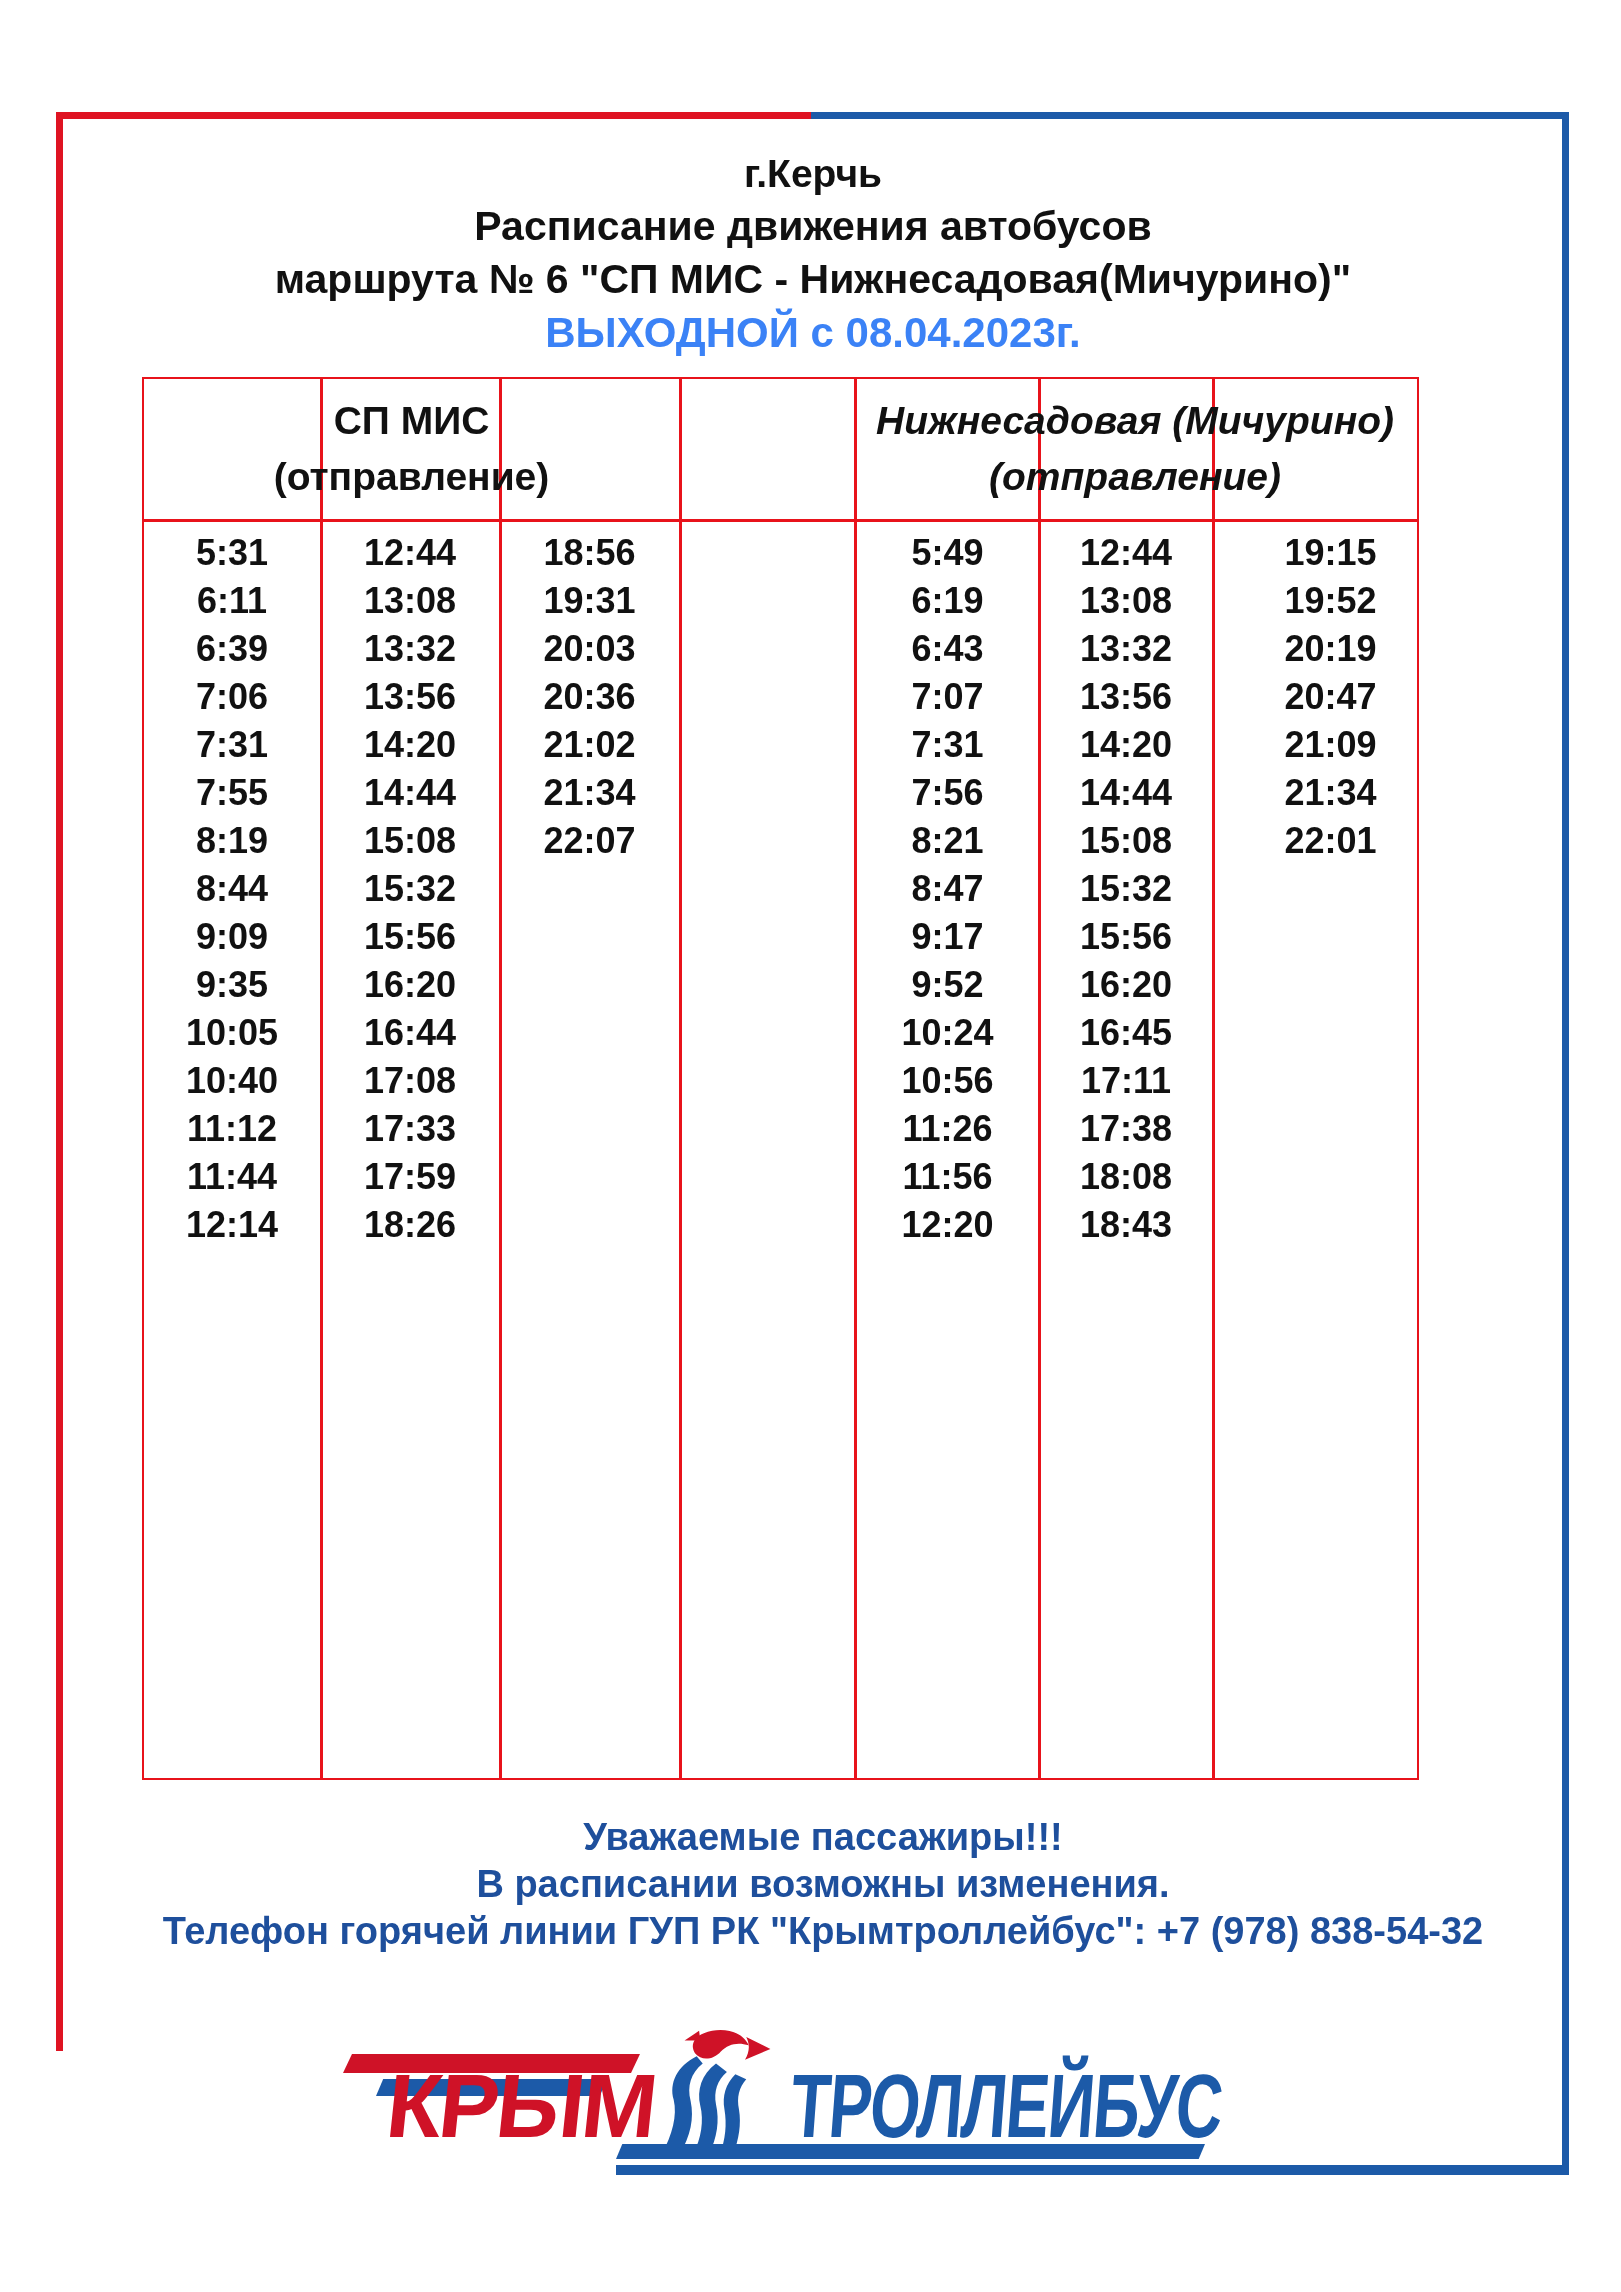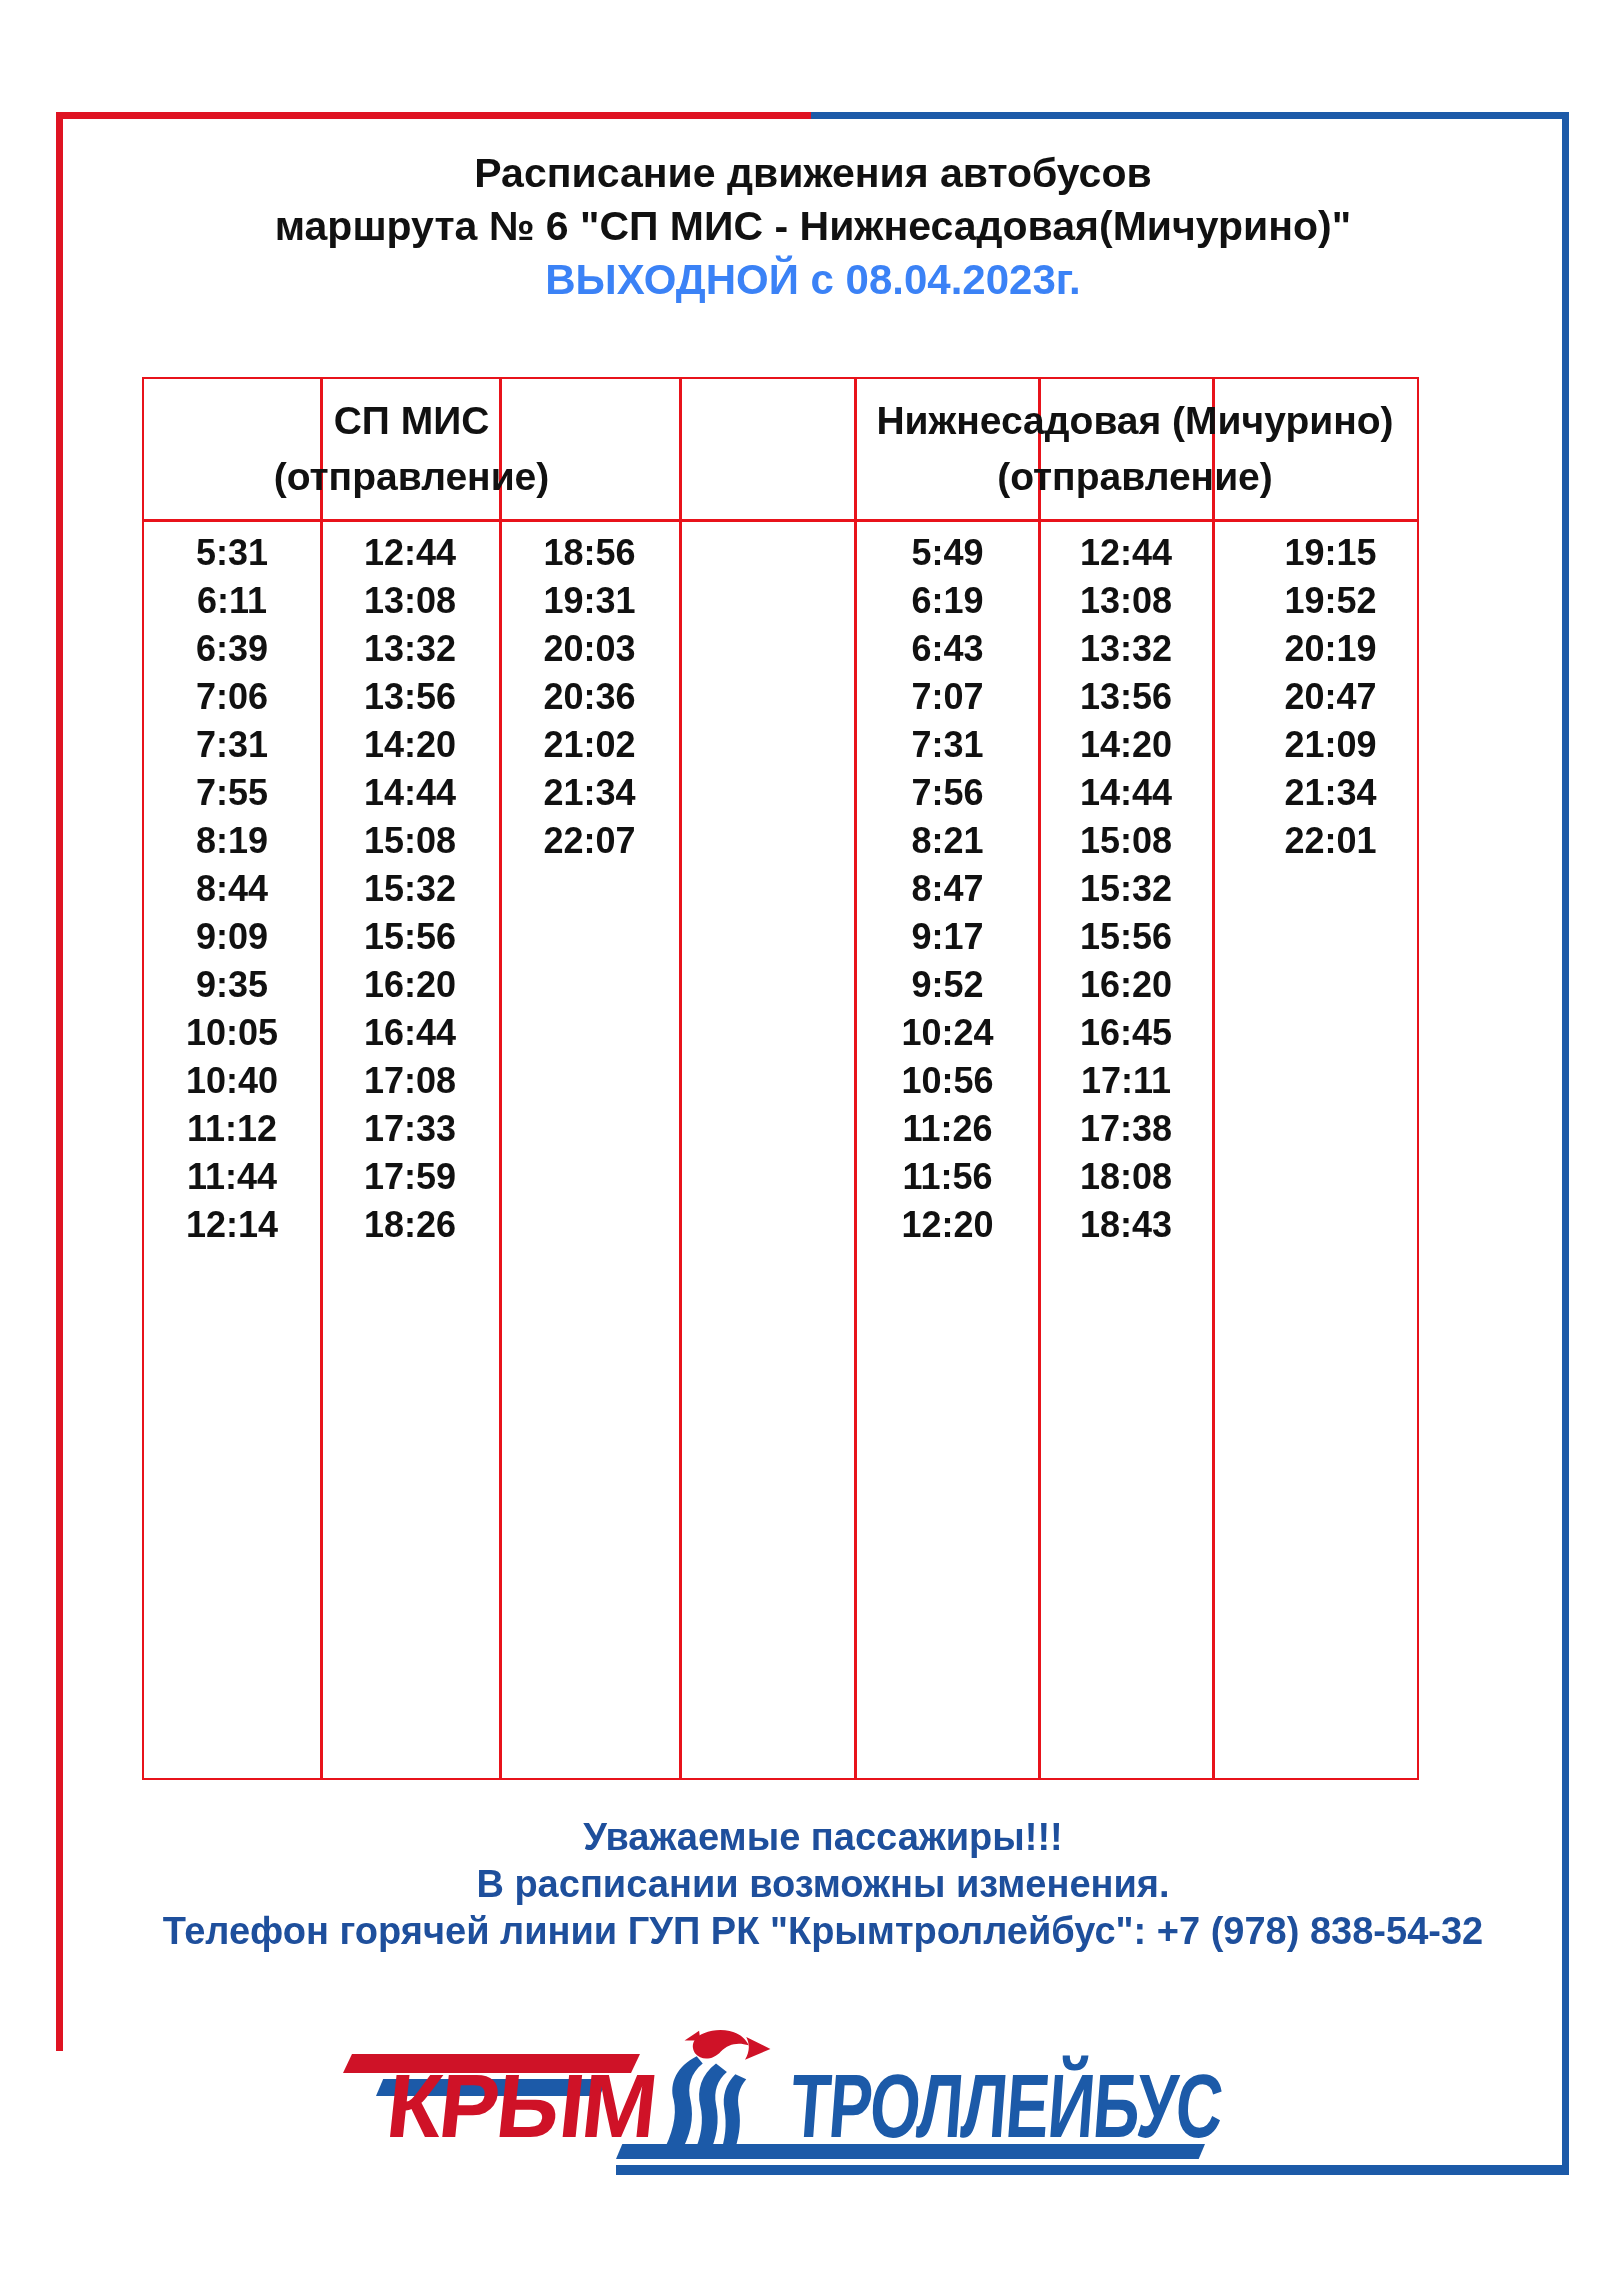--- a/index.html
+++ b/index.html
@@ -25,21 +25,21 @@
   .t-red{font-size:42px;color:#3b82f6;}
 
   
   .ttable{position:absolute;left:142px;top:377px;width:1277px;height:1403px;border:2.7px solid #e8131b;box-sizing:border-box;}
   .vline{position:absolute;top:0;bottom:0;width:2.7px;background:#e8131b;}
   .v1{left:176px;} .v2{left:355px;} .v3{left:535px;} .v4{left:710px;} .v5{left:894px;} .v6{left:1068px;}
   .hline{position:absolute;left:0;right:0;top:140px;height:2.7px;background:#e8131b;}
   .thead{position:absolute;top:0;height:140px;display:flex;flex-direction:column;justify-content:center;
          text-align:center;font-weight:700;font-size:39px;color:#111;line-height:56px;}
   .thead-left{left:0;width:535px;}
-  .thead-right{left:710px;width:562px;}
+  .thead-right{left:710px;width:562px;font-style:italic;}
   .tcol{position:absolute;top:146px;padding-top:3.6px;text-align:center;box-sizing:border-box;}
   .tcol .time{font-size:36px;font-weight:700;color:#111;line-height:48px;}
   .c1{left:0px;   width:176px;}
   .c2{left:178px; width:176px;}
   .c3{left:357px; width:177px;}
   .c4{left:713px; width:181px;}
   .c5{left:896px;width:172px;}
   .c6{left:1071px;width:231px;}
 
   
@@ -67,20 +67,21 @@
 <body>
 
 <div class="page">
 
   <div class="frame frame-left"></div>
   <div class="frame frame-top-red"></div>
   <div class="frame frame-top-blu"></div>
   <div class="frame frame-right"></div>
 
   <div class="title">
+    <div class="t-line t-city">г.Керчь</div>
     <div class="t-line t-main">Расписание движения автобусов</div>
     <div class="t-line t-main">маршрута № 6 "СП МИС - Нижнесадовая(Мичурино)"</div>
     <div class="t-line t-red">ВЫХОДНОЙ с 08.04.2023г.</div>
   </div>
 
   <div class="ttable">
     <div class="vline v1"></div>
     <div class="vline v2"></div>
     <div class="vline v3"></div>
     <div class="vline v4"></div>

